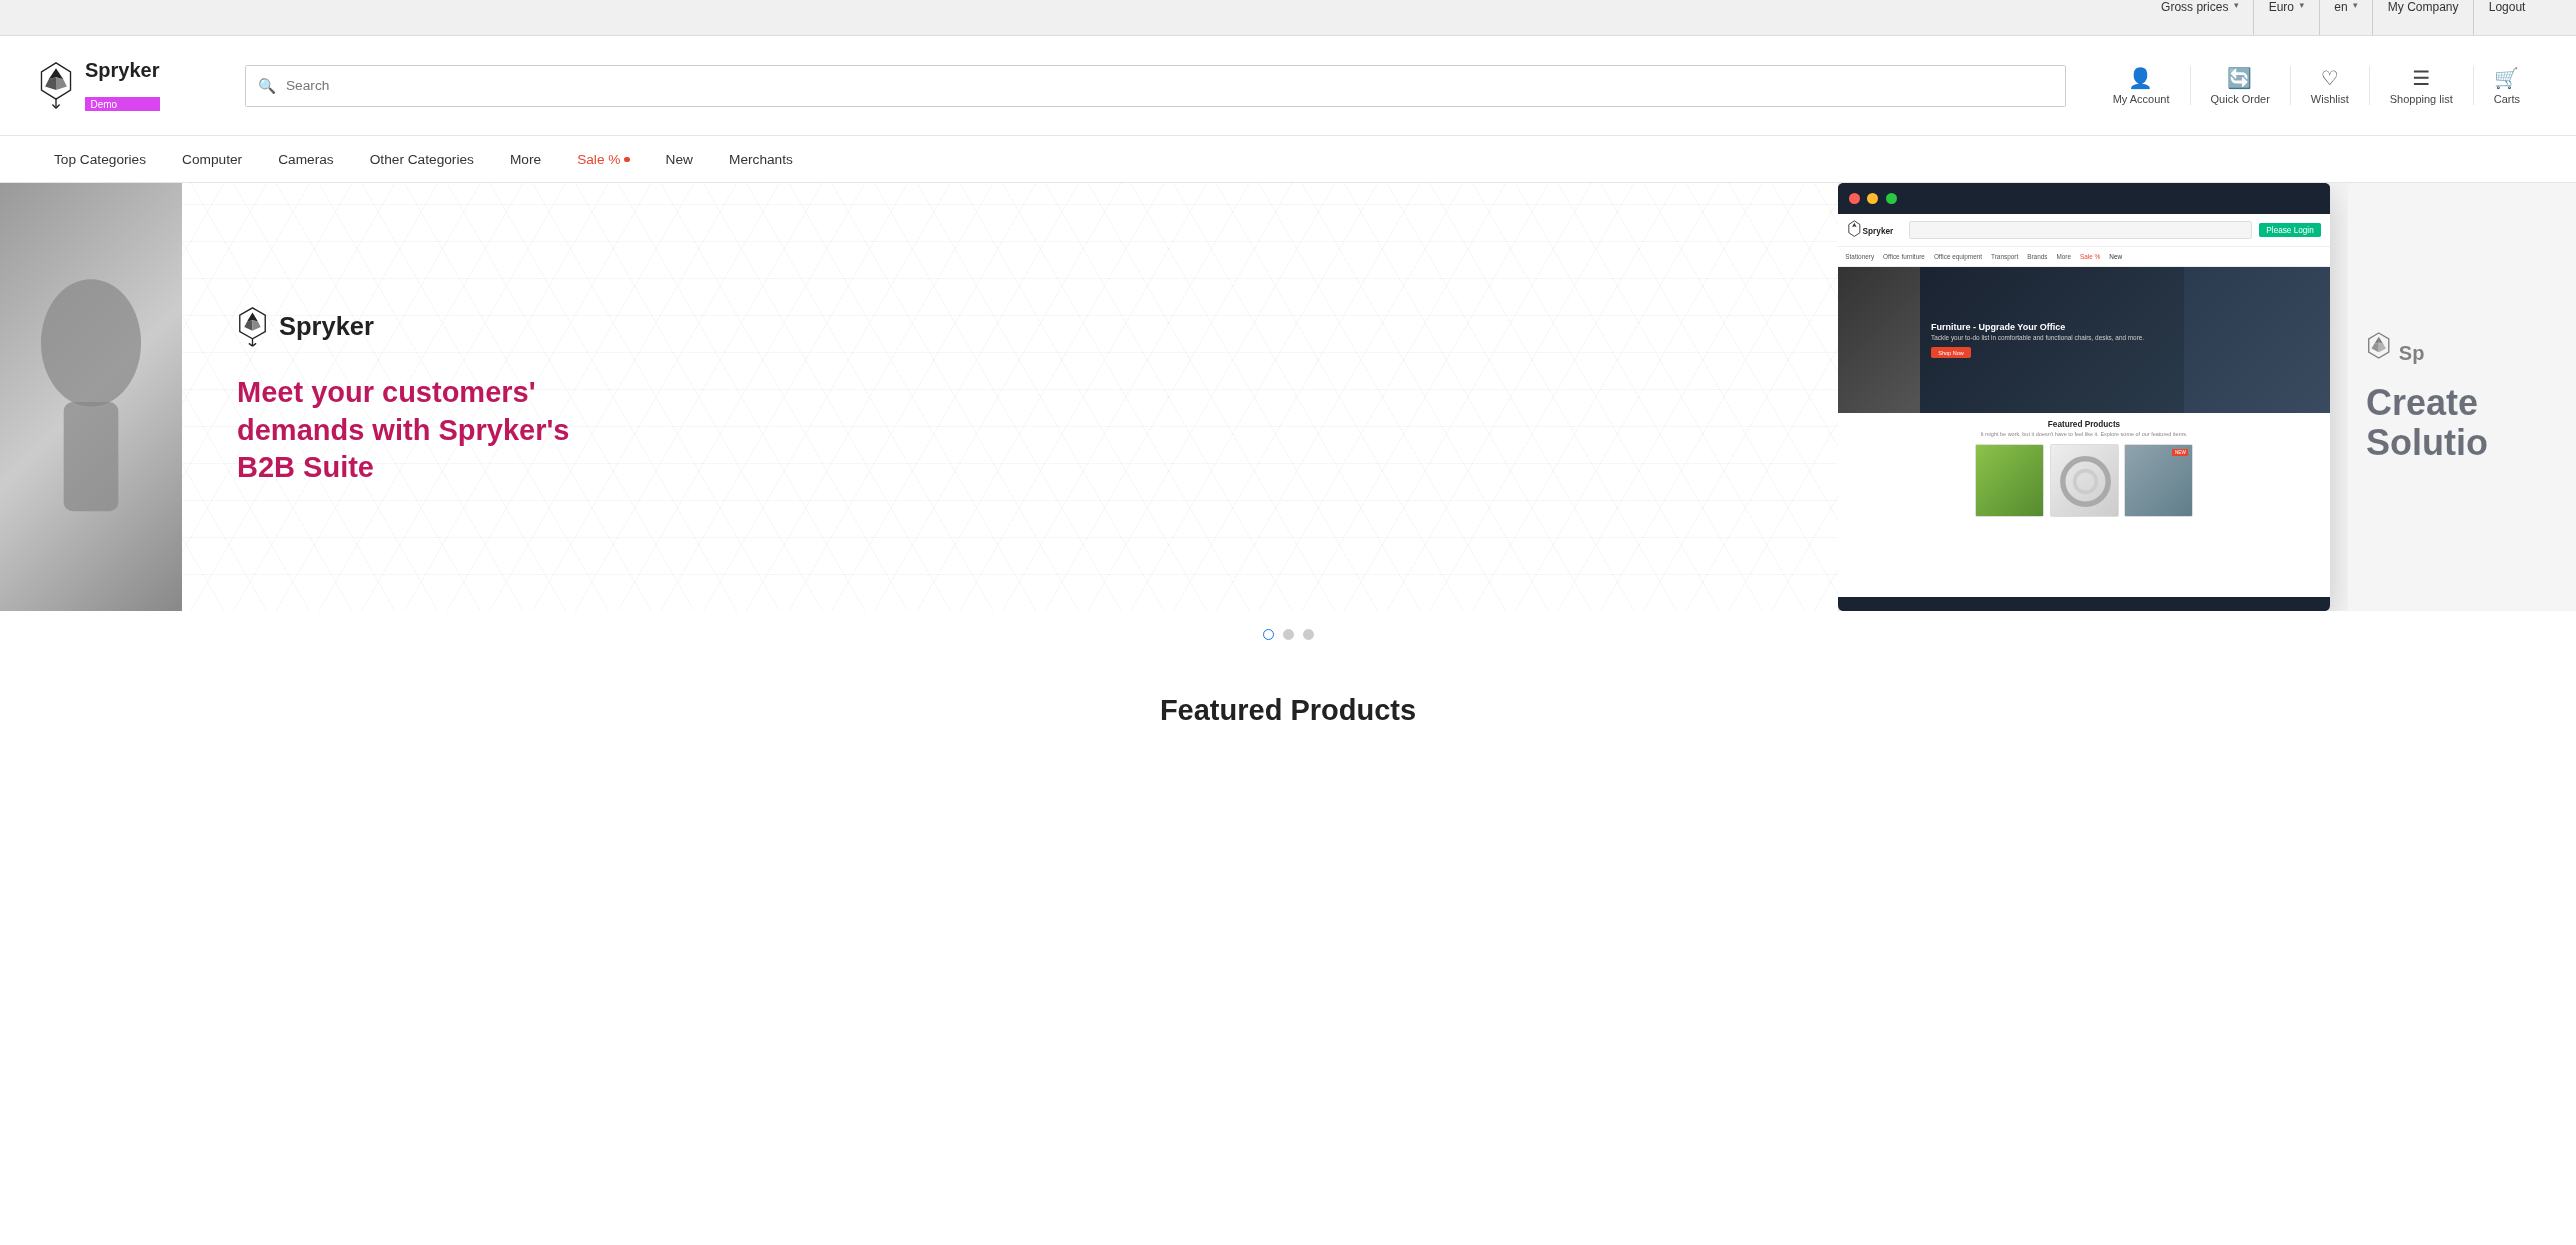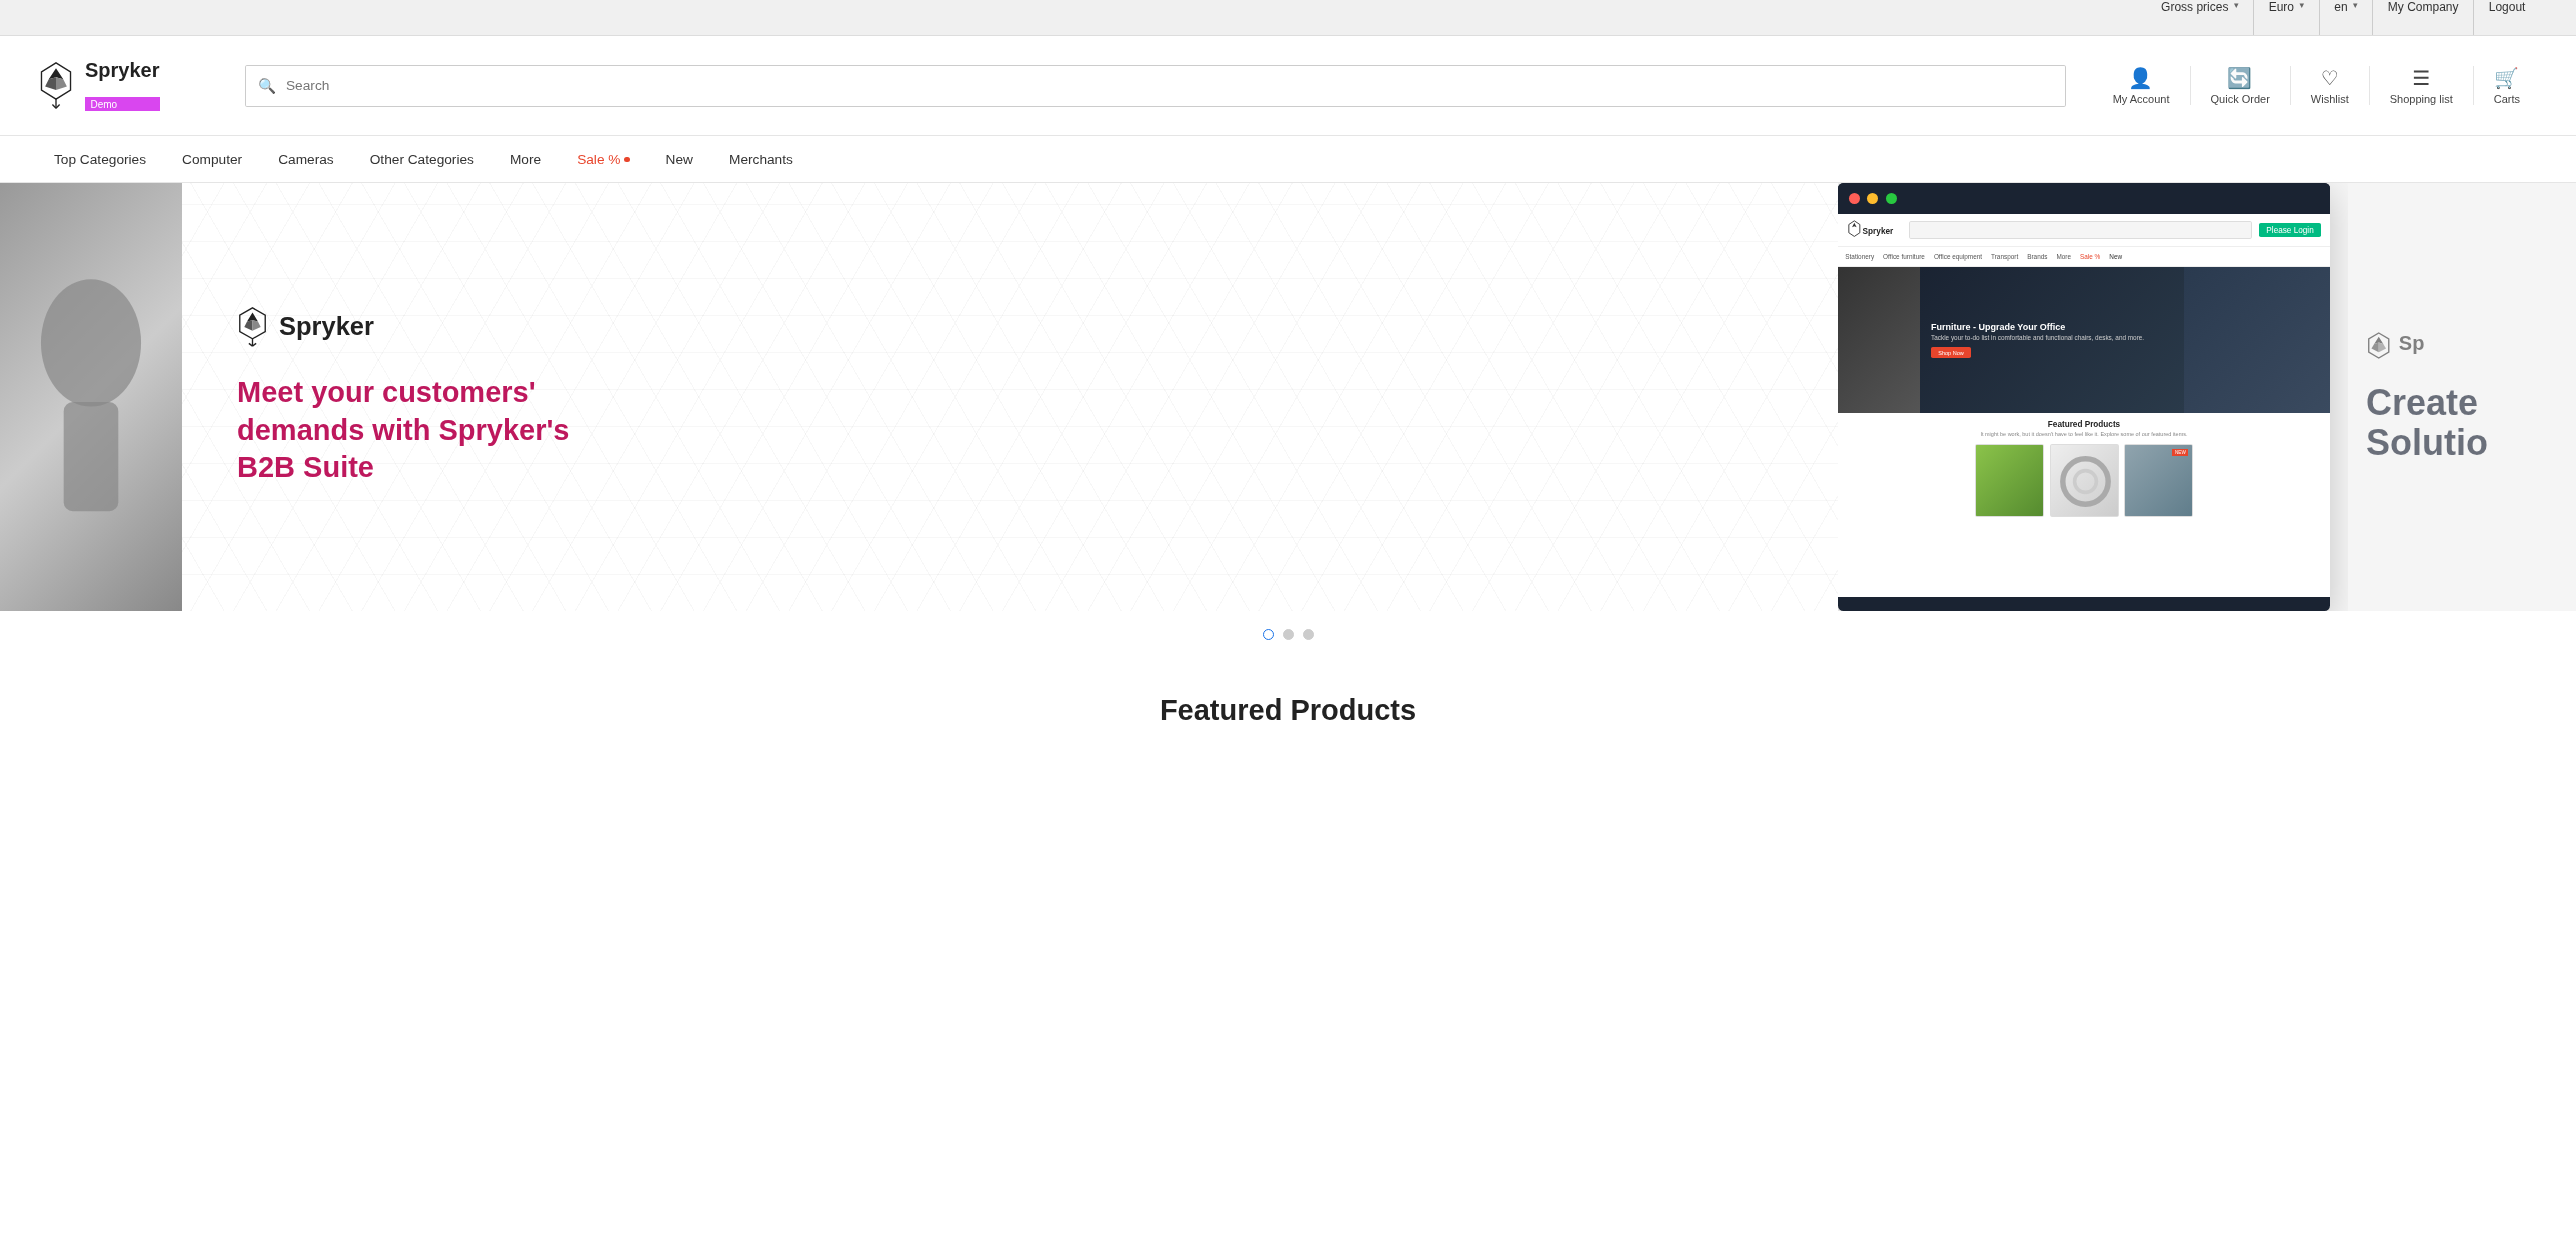--- a/index.html
+++ b/index.html
@@ -371,21 +371,21 @@
       padding: 36px 18px;
       overflow: hidden;
     }
     .hero-right-content {
       display: flex;
       flex-direction: column;
       align-items: flex-start;
     }
     .hero-right-logo {
       display: flex;
-      align-items: flex-start;
+      align-items: flex-end;
       gap: 7.3px;
       margin-bottom: 18px;
       opacity: 0.6;
     }
     .hero-right-text {
       font-size: 36px;
       font-weight: 900;
       color: #0f172a;
       opacity: 0.6;
       line-height: 1.1;

